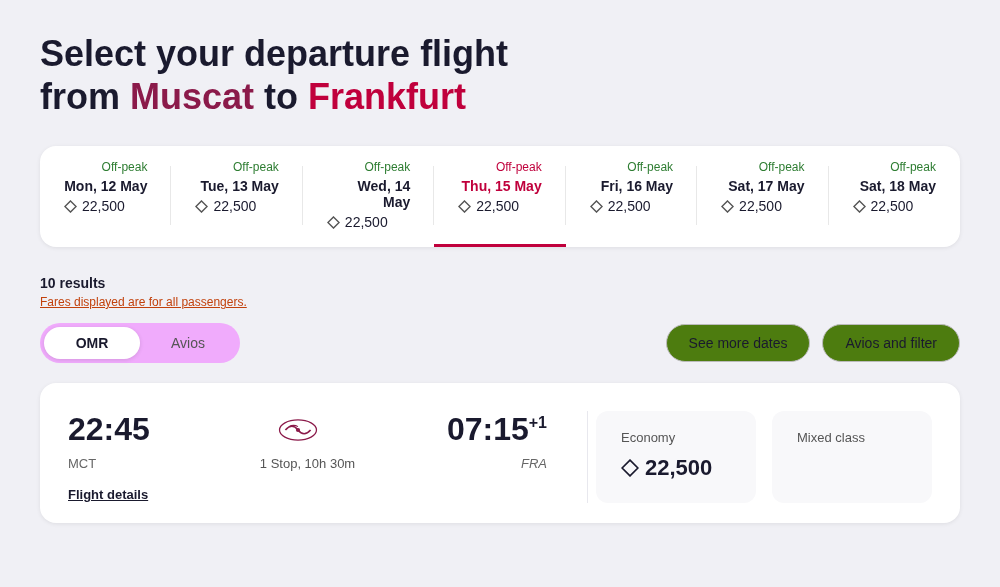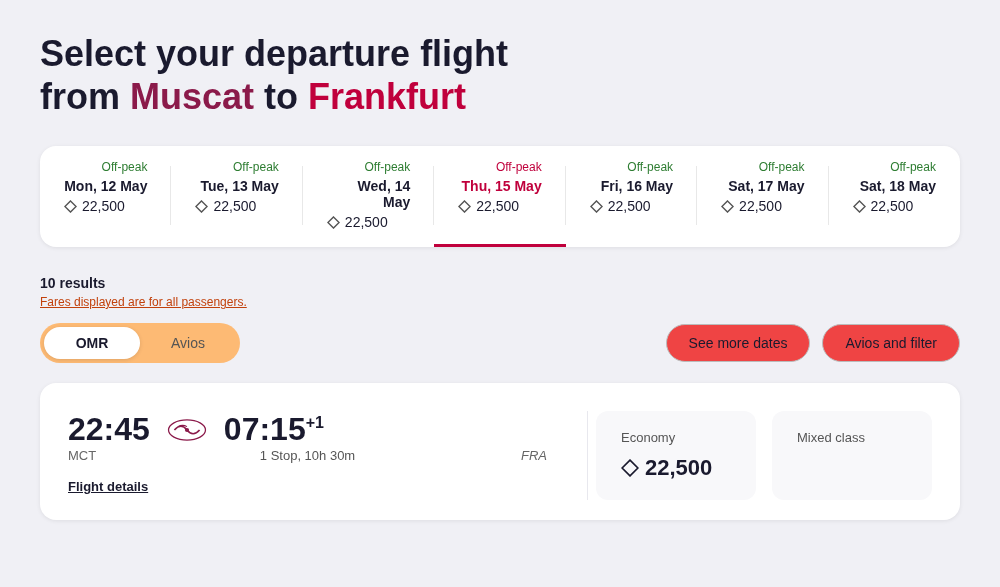--- a/index.html
+++ b/index.html
@@ -99,21 +99,21 @@
     .controls-row {
       display: flex;
       align-items: center;
       margin-bottom: 20px;
       gap: 12px;
     }
 
     
     .currency-toggle {
       display: flex;
-      background: #fdba74;
+      background: #f0abfc;
       border-radius: 999px;
       padding: 4px;
       gap: 0;
       width: 200px;
     }
     .toggle-option {
       flex: 1;
       text-align: center;
       padding: 8px 18px;
       border-radius: 999px;
@@ -129,21 +129,21 @@
       font-weight: 600;
       box-shadow: 0 1px 4px rgba(0,0,0,0.12);
     }
 
     .spacer { flex: 1; }
 
     .btn-outline {
       padding: 10px 22px;
       border-radius: 999px;
       border: 1.5px solid #bbb;
-      background: #ef4444;
+      background: #4d7c0f;
       font-size: 14px;
       font-weight: 500;
       cursor: pointer;
       color: #1a1a2e;
     }
 
     
     .flight-card {
       background: #fff;
       border-radius: 16px;
@@ -156,20 +156,22 @@
       gap: 0;
     }
     .flight-main {
       flex: 1;
       padding-right: 32px;
     }
     .flight-times {
       display: flex;
       align-items: center;
       gap: 16px;
+      margin-bottom: 8px;
+      justify-content: space-between;
     }
     .flight-time-dep {
       font-size: 32px;
       font-weight: 700;
     }
     .flight-airline-logo {
       display: flex;
       align-items: center;
       justify-content: center;
       flex-direction: column;

